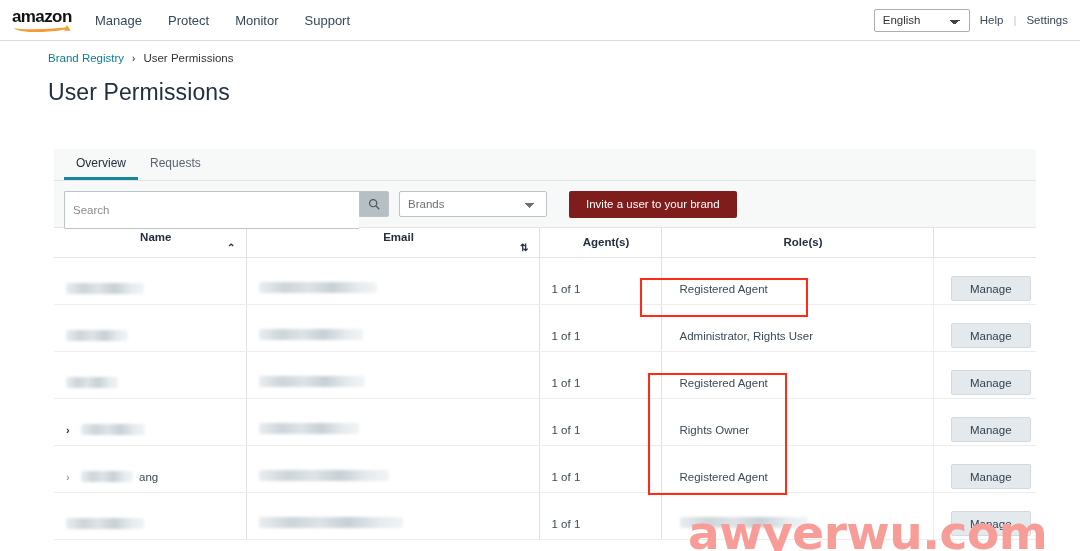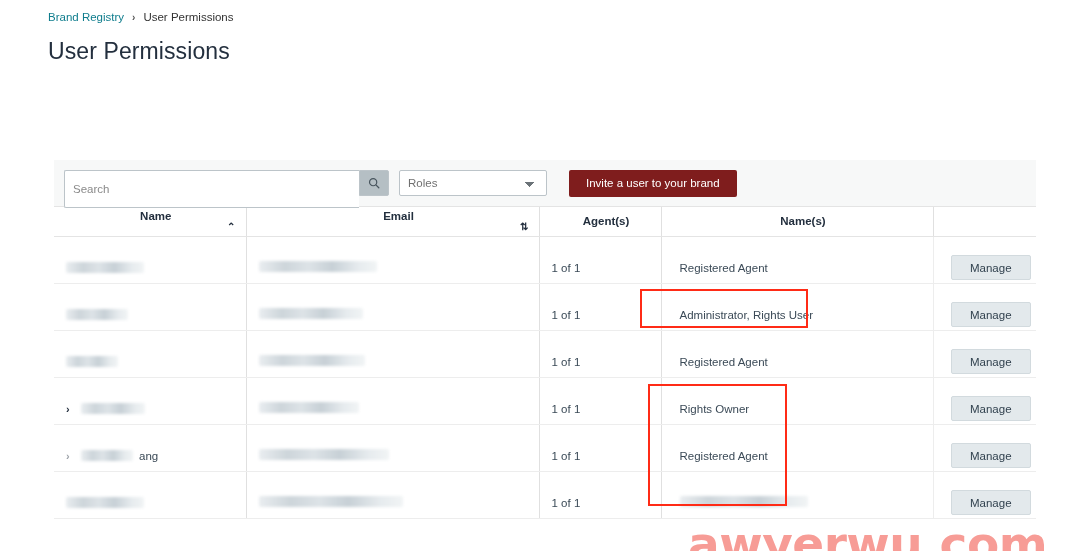--- a/index.html
+++ b/index.html
@@ -166,45 +166,69 @@
     position:absolute; z-index:45; pointer-events:none;
     font-family:"DejaVu Sans", sans-serif; font-weight:700;
     font-size:47px; color:#F79C96; letter-spacing:-0.5px; white-space:nowrap;
   }
 </style>
 </head>
 <body>
 
 <div class="page">
 
+  <div class="topnav">
+    <div class="amazon-logo">
+      <span class="word">amazon</span>
+      <span class="smile"></span>
+    </div>
+    <div class="nav-links">
+      <a class="nav-link" href="#">Manage</a>
+      <a class="nav-link" href="#">Protect</a>
+      <a class="nav-link" href="#">Monitor</a>
+      <a class="nav-link" href="#">Support</a>
+    </div>
+    <div class="nav-right">
+      <select class="lang-select">
+        <option>English</option>
+      </select>
+      <a class="help-link" href="#">Help</a>
+      <span class="sep">|</span>
+      <a class="settings-link" href="#">Settings</a>
+    </div>
+  </div>
 
   <div class="content">
     <div class="breadcrumb">
       <a class="crumb-link" href="#">Brand Registry</a>
       <span class="crumb-sep">›</span>
       <span class="crumb-current">User Permissions</span>
     </div>
     <h1 class="page-title">User Permissions</h1>
   </div>
 
   <div class="card">
 
+    <div class="tabs-bar">
+      <div class="tab active">Overview</div>
+      <div class="tab">Requests</div>
+    </div>
 
     <div class="toolbar">
       <div class="search-wrap">
         <input class="search-input" type="text" placeholder="Search" style="">
         <div class="search-btn">
           <svg width="12" height="12" viewBox="0 0 14 14">
             <circle cx="6" cy="6" r="4.2" fill="none" stroke="#48555e" stroke-width="1.4"></circle>
             <line x1="9.2" y1="9.2" x2="12.6" y2="12.6" stroke="#48555e" stroke-width="1.5" stroke-linecap="round"></line>
           </svg>
         </div>
       </div>
       <select class="filter-select">
-        <option>Roles</option>
+        <option>Brands</option>
       </select>
       <button class="invite-btn">Invite a user to your brand</button>
     </div>
 
     <table class="tbl">
       <thead>
         <tr>
           <th class="col-name">
             <div class="th-inner">
               <span class="th-label">Name</span>
@@ -217,21 +241,21 @@
               <span class="sort-ic">⇅</span>
             </div>
           </th>
           <th class="col-brand divider-l">
             <div class="th-inner">
               <span class="th-label">Agent(s)</span>
             </div>
           </th>
           <th class="col-role divider-l">
             <div class="th-inner">
-              <span class="th-label">Name(s)</span>
+              <span class="th-label">Role(s)</span>
             </div>
           </th>
           <th class="col-act divider-l"></th>
         </tr>
       </thead>
       <tbody id="tbody">
           <tr>
             <td class="col-name">
               <div class="name-cell">
                 <span class="redact" style="width: 78px;"></span>

